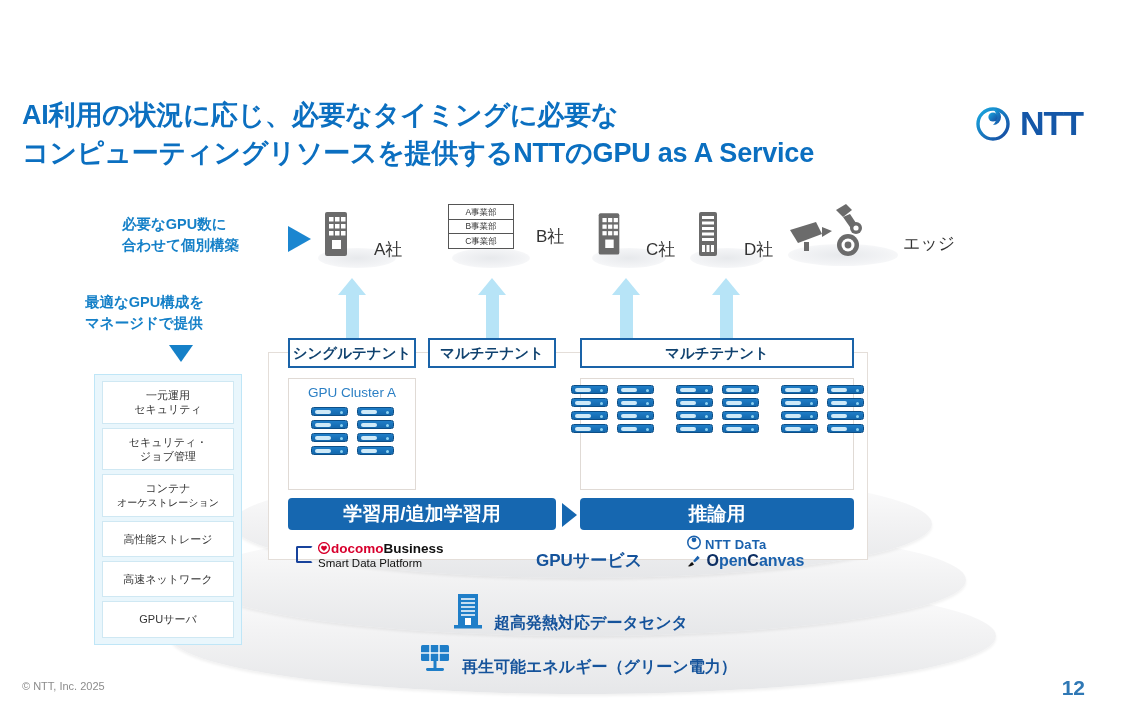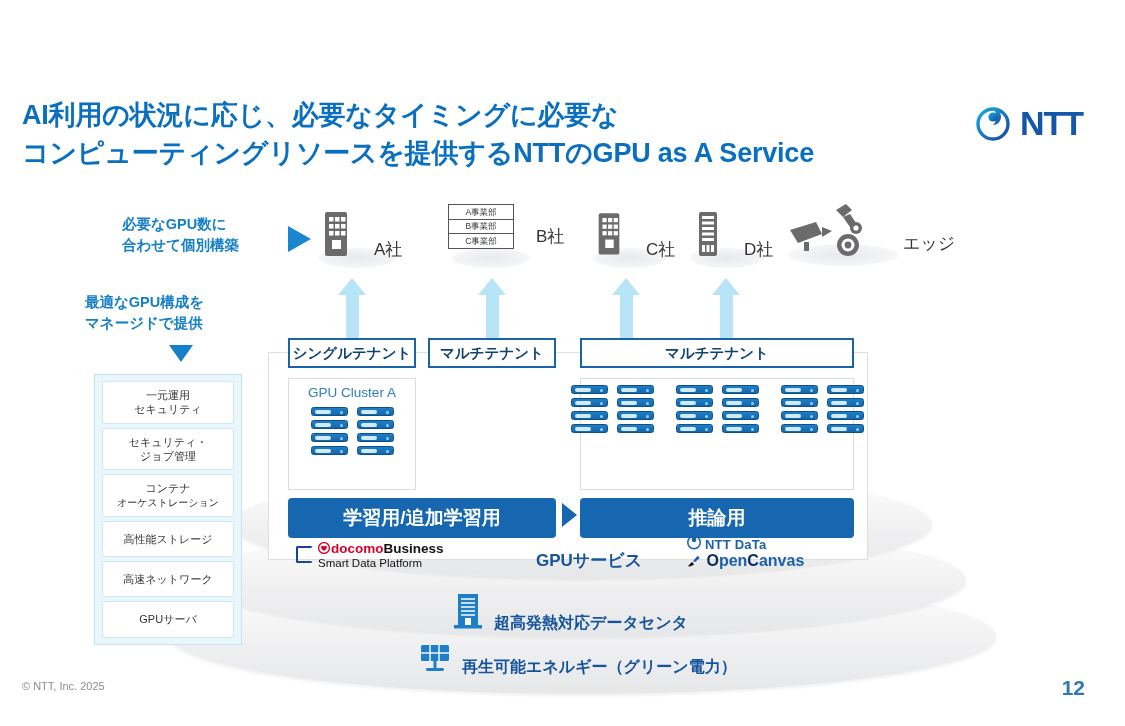--- a/index.html
+++ b/index.html
@@ -137,21 +137,21 @@
   .gpu-node::after{
     content:"";position:absolute;right:3.5px;top:3px;width:3px;height:3px;
     border-radius:50%;background:#8fd4f2;
   }
   .gpu-grid-c{display:flex;justify-content:center;gap:22px;}
 
   
   .usebar{
     position:absolute;background:#1667b0;color:#fff;font-weight:bold;
     display:flex;align-items:center;justify-content:center;
-    border-radius:4px;font-size:19px;height:40px;box-sizing:border-box;
+    border-radius:4px;font-size:19px;height:32px;box-sizing:border-box;
   }
   #bar-train{left:288px;top:498px;width:268px;}
   #bar-infer{left:580px;top:498px;width:274px;}
   .bar-sep{
     position:absolute;left:562px;top:503px;
     width:0;height:0;border-left:15px solid #1667b0;
     border-top:12px solid transparent;border-bottom:12px solid transparent;
   }
 
   

